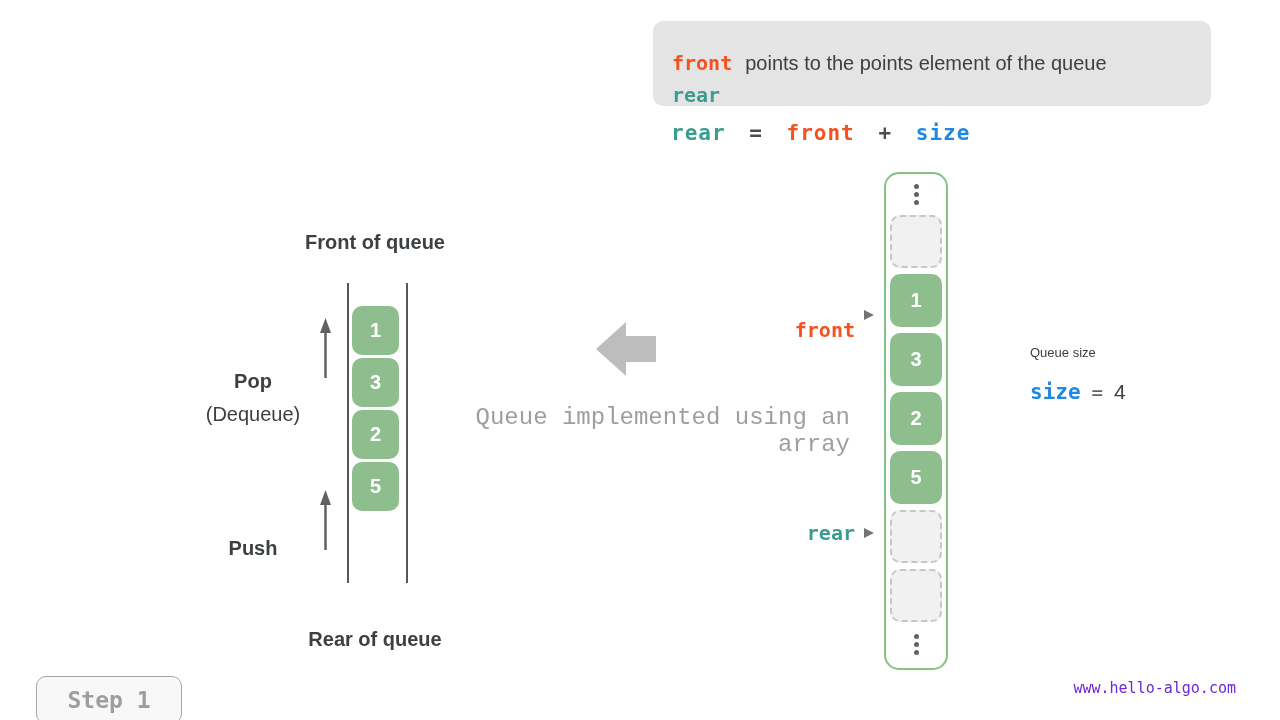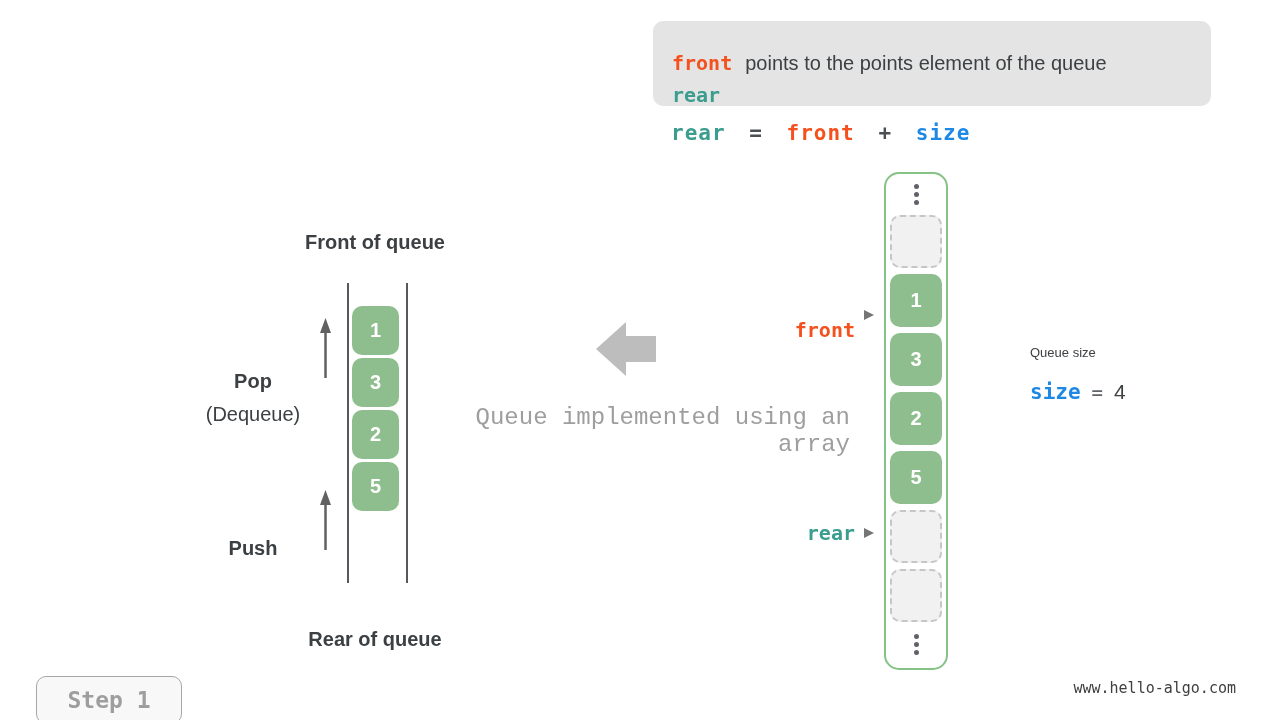--- a/index.html
+++ b/index.html
@@ -82,21 +82,21 @@
   .qsize-line .val{font-size:21px;color:#3c4043;}
 
   
   .step-badge{
     left:36px;top:676px;width:146px;height:48px;background:#f8f8f8;
     border:1.5px solid #a6a6a6;border-radius:10px;box-sizing:border-box;
     display:flex;align-items:center;justify-content:center;
     font-size:23px;color:var(--gray,#9e9e9e);
   }
   .watermark{left:1020px;top:679px;width:216px;text-align:right;
-    font-family:"DejaVu Sans Mono", monospace;font-size:15px;color:#404040;}
+    font-family:"DejaVu Sans Mono", monospace;font-size:15px;color:#6d28d9;}
 </style>
 </head>
 <body>
 
 <div class="abs note-box">
   <div class="note-line">
     <span class="code mono c-orange">front</span>
     <span>points to the points element of the queue</span>
   </div>
   <div class="note-line">

